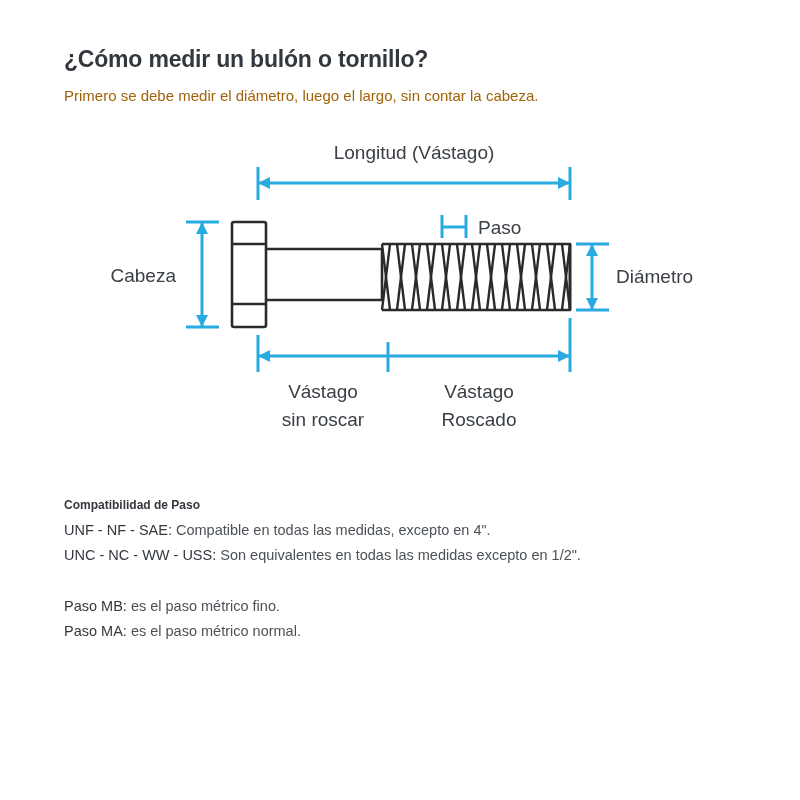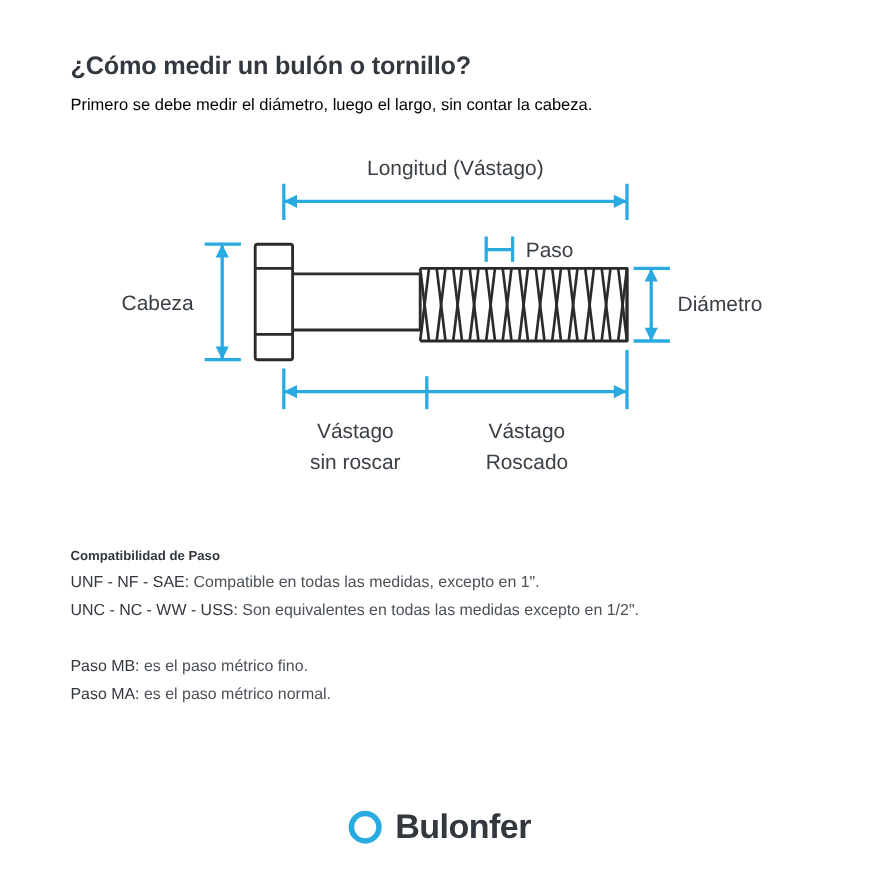--- a/index.html
+++ b/index.html
@@ -25,21 +25,21 @@
   
   .title {
     font-size: 23px;
     font-weight: bold;
     color: #33383e;
     letter-spacing: -0.2px;
     margin: 0 0 14px 0;
   }
   .subtitle {
     font-size: 15px;
-    color: #000000;
+    color: #a16207;
     margin: 0;
   }
 
   
   .diagram-wrap {
     position: relative;
     width: 672px;
     height: 340px;
     margin-top: 28px;
     text-decoration: underline;
@@ -204,34 +204,30 @@
       <text class="dlabel" x="259" y="294" text-anchor="middle">sin roscar</text>
 
       <text class="dlabel" x="415" y="266" text-anchor="middle">Vástago</text>
       <text class="dlabel" x="415" y="294" text-anchor="middle">Roscado</text>
     </svg>
   </div>
 
   <div class="section" id="sec-compat">
     <h2 class="section-title">Compatibilidad de Paso</h2>
     <p class="section-line">
-      <b>UNF - NF - SAE:</b><span> Compatible en todas las medidas, excepto en 1".</span>
+      <b>UNF - NF - SAE:</b><span> Compatible en todas las medidas, excepto en 4".</span>
     </p>
     <p class="section-line">
       <b>UNC - NC - WW - USS:</b><span> Son equivalentes en todas las medidas excepto en 1/2".</span>
     </p>
   </div>
 
   <div class="section" id="sec-sistema">
     <p class="section-line">
       <b>Paso MB:</b><span> es el paso métrico fino.</span>
     </p>
     <p class="section-line">
       <b>Paso MA:</b><span> es el paso métrico normal.</span>
     </p>
   </div>
 
-  <div class="footer">
-    <span class="logo-mark"></span>
-    <span class="logo-text">Bulonfer</span>
-  </div>
 
 </div>
 
 </body></html>

